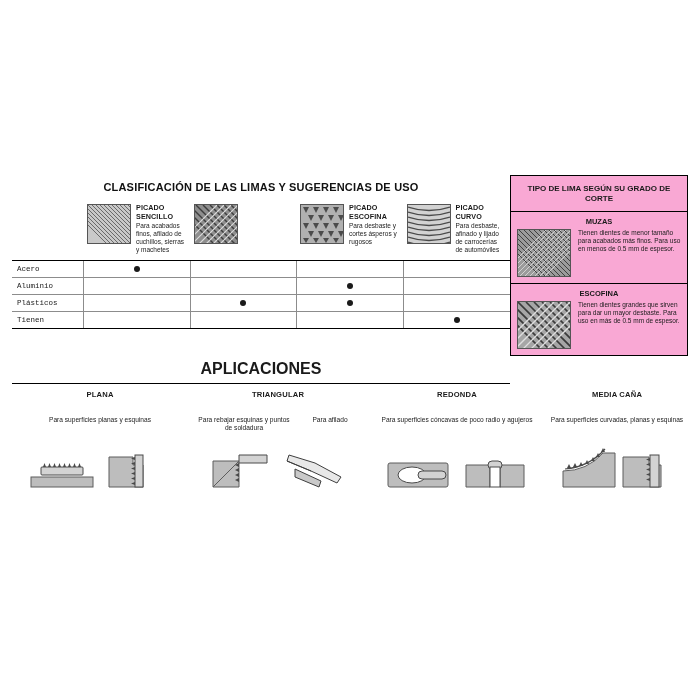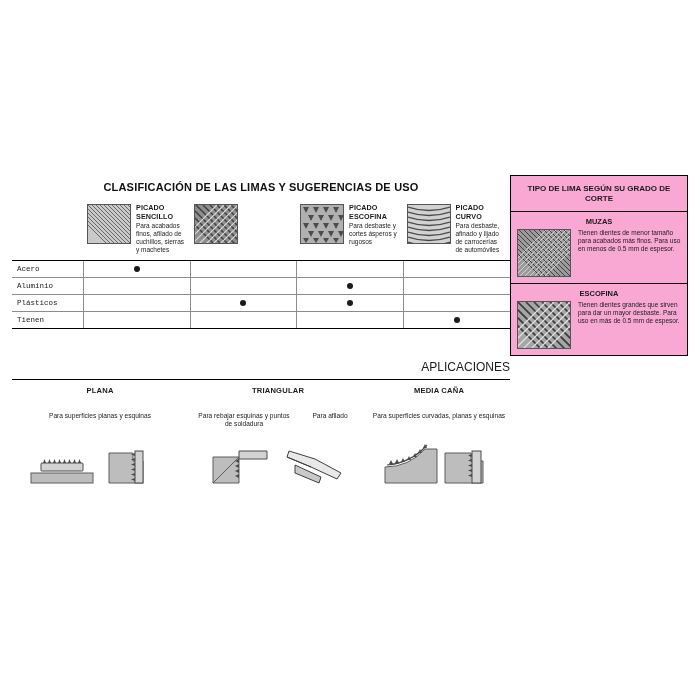--- a/index.html
+++ b/index.html
@@ -168,23 +168,23 @@
     flex: 1 1 auto;
   }
 
   
   .apps-bar {
     margin-top: 0px;
     width: 498px;
     border-bottom: 1px solid #000;
   }
   .apps-title {
-    text-align: right;
-    font-size: 12px;
-    font-weight: normal;
+    text-align: center;
+    font-size: 16px;
+    font-weight: bold;
     padding: 4px 0 5px 0;
   }
   .apps-row {
     display: flex;
     width: 676px;
     margin-top: 6px;
   }
   .app {
     box-sizing: border-box;
     text-align: center;
@@ -533,20 +533,37 @@
           <path d="M8 44 L34 18" fill="none" stroke="#5d5d5d" stroke-width="1"></path>
         </svg>
         <svg width="66" height="48" viewBox="0 0 66 48">
           <path d="M4 12 L30 20 L56 34 L52 40 L26 28 L2 18 Z" fill="#e8e8e8" stroke="#3f3f3f" stroke-width="1"></path>
           <path d="M10 26 L36 38 L34 44 L10 34 Z" fill="#c9c9c9" stroke="#3f3f3f" stroke-width="1"></path>
           <path d="M2 18 L26 28" fill="none" stroke="#3f3f3f" stroke-width="1"></path>
         </svg>
       </div>
     </div>
 
+    <div class="app" style="width:178px">
+      <div class="app-name">REDONDA</div>
+      <div class="app-desc">Para superficies cóncavas de poco radio y agujeros</div>
+      <div class="app-art">
+        <svg width="72" height="48" viewBox="0 0 72 48">
+          <rect x="6" y="20" width="60" height="24" rx="2" fill="#bdbdbd" stroke="#5d5d5d" stroke-width="1"></rect>
+          <ellipse cx="30" cy="32" rx="14" ry="8" fill="#ffffff" stroke="#4a4a4a" stroke-width="1"></ellipse>
+          <rect x="36" y="28" width="28" height="8" rx="4" fill="#d3d3d3" stroke="#4a4a4a" stroke-width="1"></rect>
+        </svg>
+        <svg width="72" height="48" viewBox="0 0 72 48">
+          <path d="M6 44 L6 22 L30 22 L30 44 Z" fill="#bdbdbd" stroke="#5d5d5d" stroke-width="1"></path>
+          <path d="M40 44 L40 22 L64 22 L64 44 Z" fill="#bdbdbd" stroke="#5d5d5d" stroke-width="1"></path>
+          <rect x="28" y="18" width="14" height="8" rx="4" fill="#d3d3d3" stroke="#4a4a4a" stroke-width="1"></rect>
+          <rect x="30" y="24" width="10" height="20" fill="#ffffff" stroke="#4a4a4a" stroke-width="1"></rect>
+        </svg>
+      </div>
+    </div>
 
     <div class="app" style="width:142px">
       <div class="app-name">MEDIA CAÑA</div>
       <div class="app-desc">Para superficies curvadas, planas y esquinas</div>
       <div class="app-art">
         <svg width="120" height="50" viewBox="0 0 120 50">
           <path d="M6 46 L6 30 Q30 30 46 12 L58 12 L58 46 Z" fill="#bdbdbd" stroke="#5d5d5d" stroke-width="1"></path>
           <path d="M8 28 Q32 26 48 8" fill="none" stroke="#4a4a4a" stroke-width="1.2"></path>
           <g fill="#4a4a4a">
             <path d="M10 27 l4 0 l-2 -4 z"></path>

